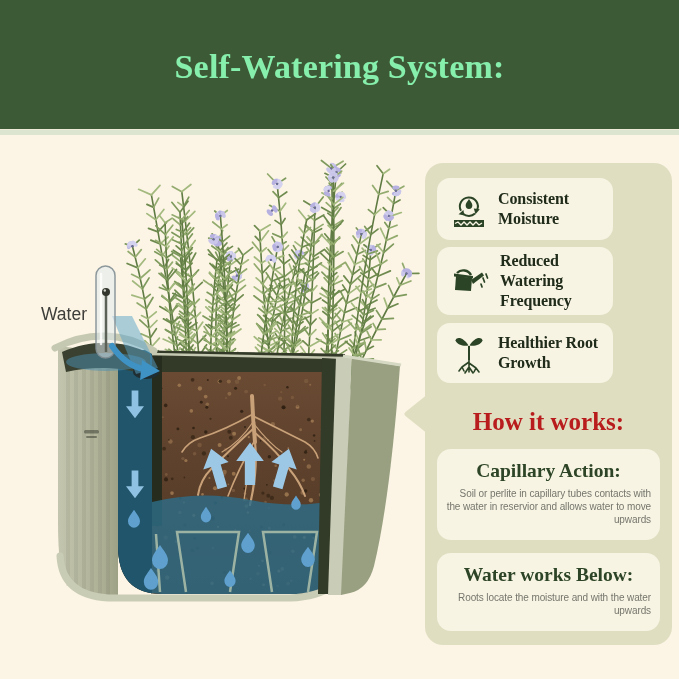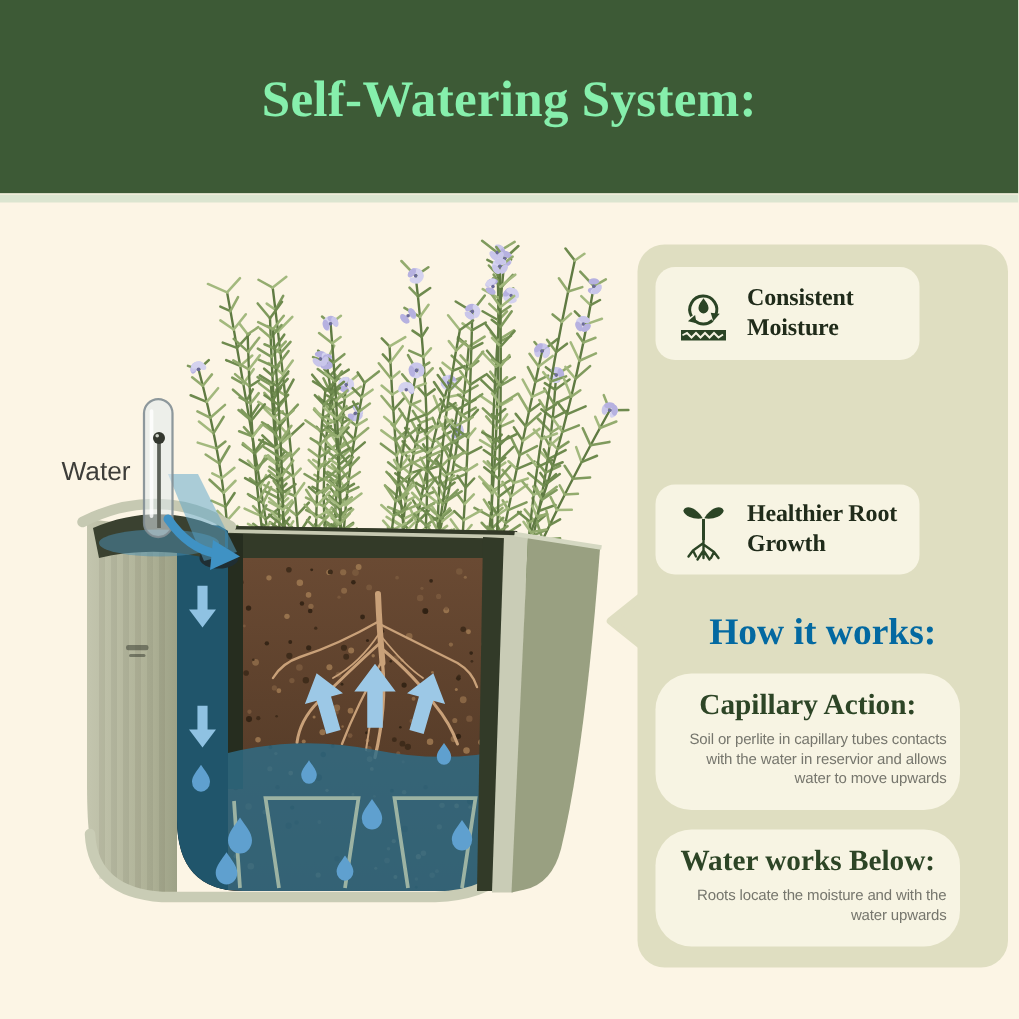--- a/index.html
+++ b/index.html
@@ -17,22 +17,22 @@
   .panel{position:absolute;left:425px;top:163px;width:247px;height:482px;
          background:#dfdec1;border-radius:18px;}
   .panel-tail{position:absolute;left:403px;top:394px;}
   .bcard{position:absolute;left:12px;width:176px;background:#f7f4e3;border-radius:13px;
          display:flex;align-items:center;padding:0 6px 0 13px;box-sizing:border-box;gap:10px;}
   .b1{top:15px;height:62px}.b2{top:84px;height:68px}.b3{top:160px;height:60px}
   .bicon{flex:0 0 38px;display:flex;justify-content:center;align-items:center;}
   .blabel{font-family:"Liberation Serif",serif;font-size:16px;color:#202b1a;
           line-height:1.25;font-weight:600;letter-spacing:-0.1px;}
   .hiw{position:absolute;top:245px;left:0;width:100%;text-align:center;
-       font-family:"Liberation Serif",serif;font-size:25px;font-weight:700;color:#0369a1;}
-  .scard{position:absolute;left:12px;width:203px;background:#f7f4e3;border-radius:24px;
+       font-family:"Liberation Serif",serif;font-size:25px;font-weight:700;color:#b91c1c;}
+  .scard{position:absolute;left:12px;width:223px;background:#f7f4e3;border-radius:14px;
          text-align:center;box-sizing:border-box;padding:9px 9px;}
   .s1{top:286px;height:91px}.s2{top:390px;height:78px}
   .stitle{font-family:"Liberation Serif",serif;font-size:19.5px;font-weight:700;color:#2d4526;margin-top:2px;}
   .sbody{font-size:10px;color:#76766d;line-height:1.3;margin-top:5px;letter-spacing:-0.1px;text-align:right;}
   
   .illu{position:absolute;left:0;top:128px;width:430px;height:551px;}
 </style>
 </head>
 <body>
 
@@ -1290,20 +1290,34 @@
           <path d="M24,24.6 A9,9 0 0 1 12,24.8" stroke="#2b4425" stroke-width="2" fill="none"></path>
           <polygon points="13.4,26.5 7.6,25.2 12.4,21" fill="#2b4425"></polygon>
           <path d="M0,-11 C3.5,-5.5 8,-1 8,4.2 A8,8.8 0 1 1 -8,4.2 C-8,-1 -3.5,-5.5 0,-11 Z" transform="translate(18,14.5) scale(0.42)" fill="#2b4425"></path>
           <rect x="3" y="31" width="30" height="7" fill="#2b4425"></rect>
           <polyline points="4,34.5 7,33 10,36 13,33 16,36 19,33 22,36 25,33 28,36 31,34" stroke="#f7f4e3" stroke-width="1.3" fill="none"></polyline>
         </svg>
       </span>
       <span class="blabel">Consistent Moisture</span>
     </div>
 
+    <div class="bcard b2">
+      <span class="bicon">
+        <svg width="40" height="34" viewBox="0 0 40 34">
+          <g fill="#2b4425">
+            <polygon points="6,12 22,14 21,27 5,26"></polygon>
+            <polygon points="4,9.5 23,12 23,14.5 4,12.5"></polygon>
+            <path d="M7,9 A8.5,8 0 0 1 21,11" stroke="#2b4425" stroke-width="2.4" fill="none"></path>
+            <polygon points="21,16 32,8.5 34,11.5 23,20"></polygon>
+          </g>
+          <path d="M33,14 l1.5,4 M36,10 l1.5,4 M31,20 l1,3" stroke="#2b4425" stroke-width="1.7" stroke-linecap="round"></path>
+        </svg>
+      </span>
+      <span class="blabel">Reduced Watering Frequency</span>
+    </div>
 
     <div class="bcard b3">
       <span class="bicon">
         <svg width="30" height="46" viewBox="0 0 30 46">
           <path d="M15,16 L15,30" stroke="#2b4425" stroke-width="2"></path>
           <path d="M14.5,15.5 C10,8 3,6 1.5,10.5 C3,15 10,16.5 14.5,15.5 Z" fill="#2b4425"></path>
           <path d="M15.5,15.5 C20,8 27,6 28.5,10.5 C27,15 20,16.5 15.5,15.5 Z" fill="#2b4425"></path>
           <path d="M15,30 L15,42 M15,32 L8,37 M8,37 L5,41 M8,37 L10,41 M15,33 L22,38 M22,38 L25,42 M22,38 L20,42 M15,37 L11,43 M15,37 L19,43" stroke="#2b4425" stroke-width="1.6" fill="none" stroke-linecap="round"></path>
         </svg>
       </span>

